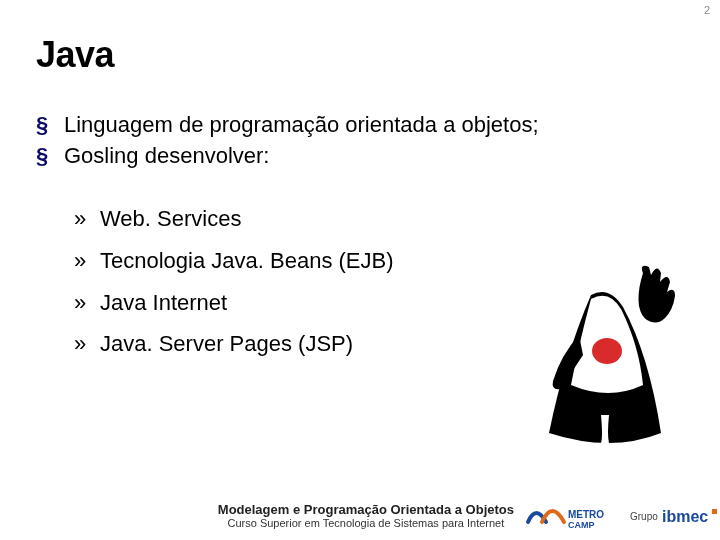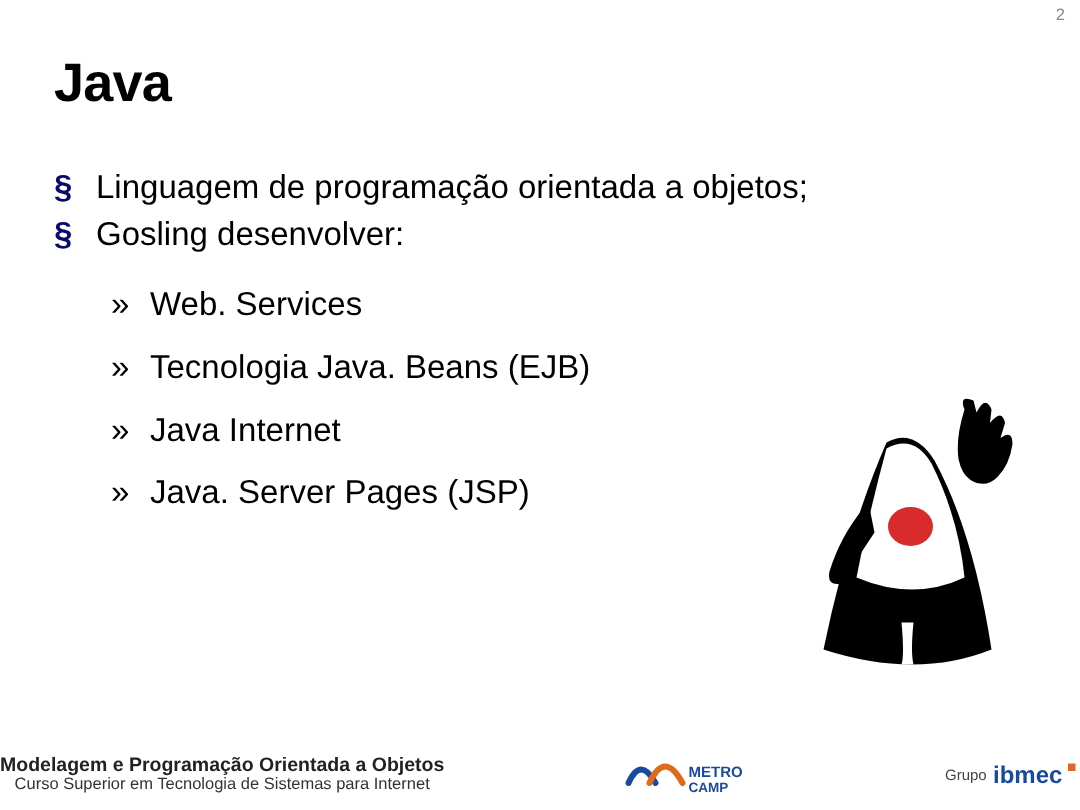--- a/index.html
+++ b/index.html
@@ -4,25 +4,25 @@
 <style>
   * { margin: 0; padding: 0; box-sizing: border-box; }
   html, body { width: 720px; height: 540px; background: #fff; font-family: Arial, Helvetica, sans-serif; color: #000; overflow: hidden; }
   .slide { position: relative; width: 720px; height: 540px; }
   .page-num { position: absolute; top: 4px; right: 10px; font-size: 11px; color: #888; }
   .title { position: absolute; top: 34px; left: 36px; font-size: 36px; font-weight: 700; letter-spacing: -0.5px; }
   .content { position: absolute; top: 110px; left: 36px; right: 36px; }
   .bullets { list-style: none; }
   .bullets > li { position: relative; padding-left: 28px; font-size: 22px; line-height: 1.32; margin-bottom: 2px; }
   .bullets > li::before { content: "§"; position: absolute; left: 0; top: 0; color: #0a0a6a; font-weight: 700; font-size: 22px; }
-  .sub { list-style: none; margin-top: 12px; margin-left: 10px; }
+  .sub { list-style: none; margin-top: 28px; margin-left: 10px; }
   .sub > li { position: relative; padding-left: 26px; font-size: 22px; line-height: 1.9; }
   .sub > li::before { content: "»"; position: absolute; left: 0; top: 0; color: #000; font-size: 22px; }
   .mascot { position: absolute; right: 44px; bottom: 90px; width: 145px; height: 185px; }
-  .footer { position: absolute; bottom: 8px; left: 0; right: 0; display: flex; align-items: center; justify-content: space-between; gap: 8px; margin-top: 12px; }
+  .footer { position: absolute; bottom: 8px; left: 0; right: 0; display: flex; align-items: center; justify-content: flex-end; gap: 8px; margin-top: 12px; }
   .footer-text { text-align: center; line-height: 1.2; }
   .footer-text .line1 { font-size: 13px; font-weight: 700; color: #222; }
   .footer-text .line2 { font-size: 11px; color: #333; }
   .logo-metro { width: 100px; height: 32px; }
   .logo-ibmec { width: 90px; height: 22px; display: flex; align-items: center; }
 </style>
 </head>
 <body>
 
 <div class="slide">

